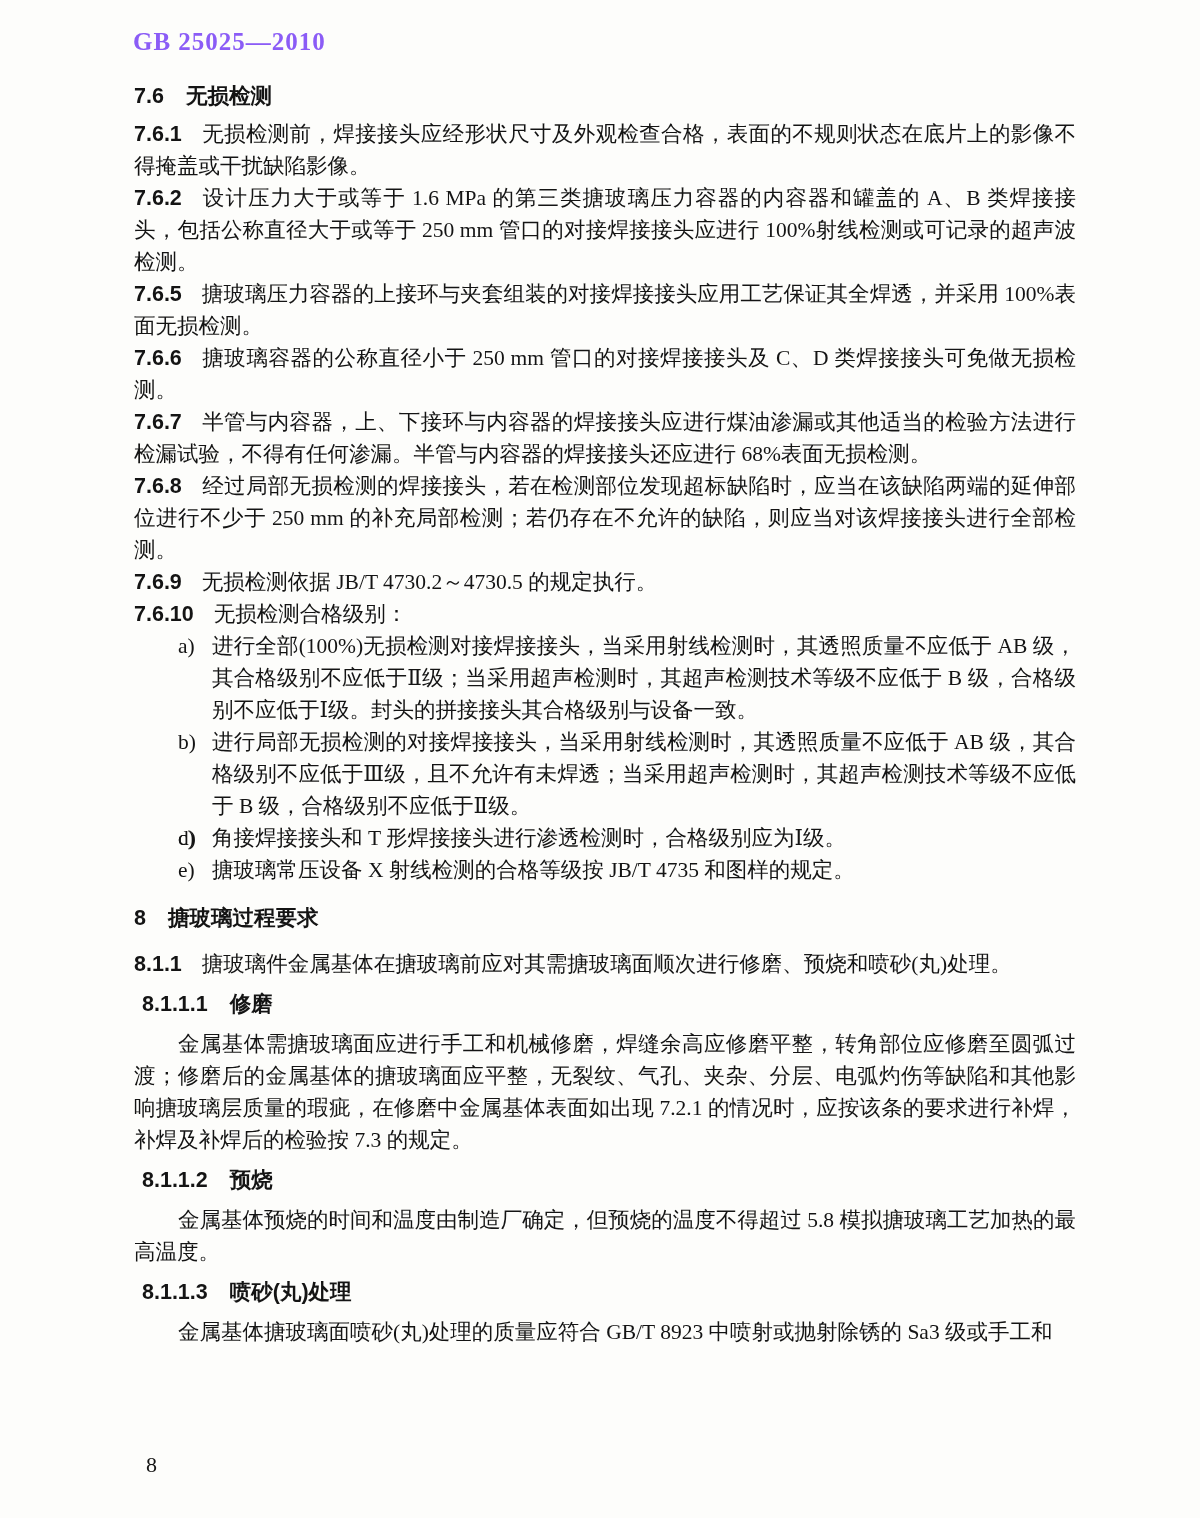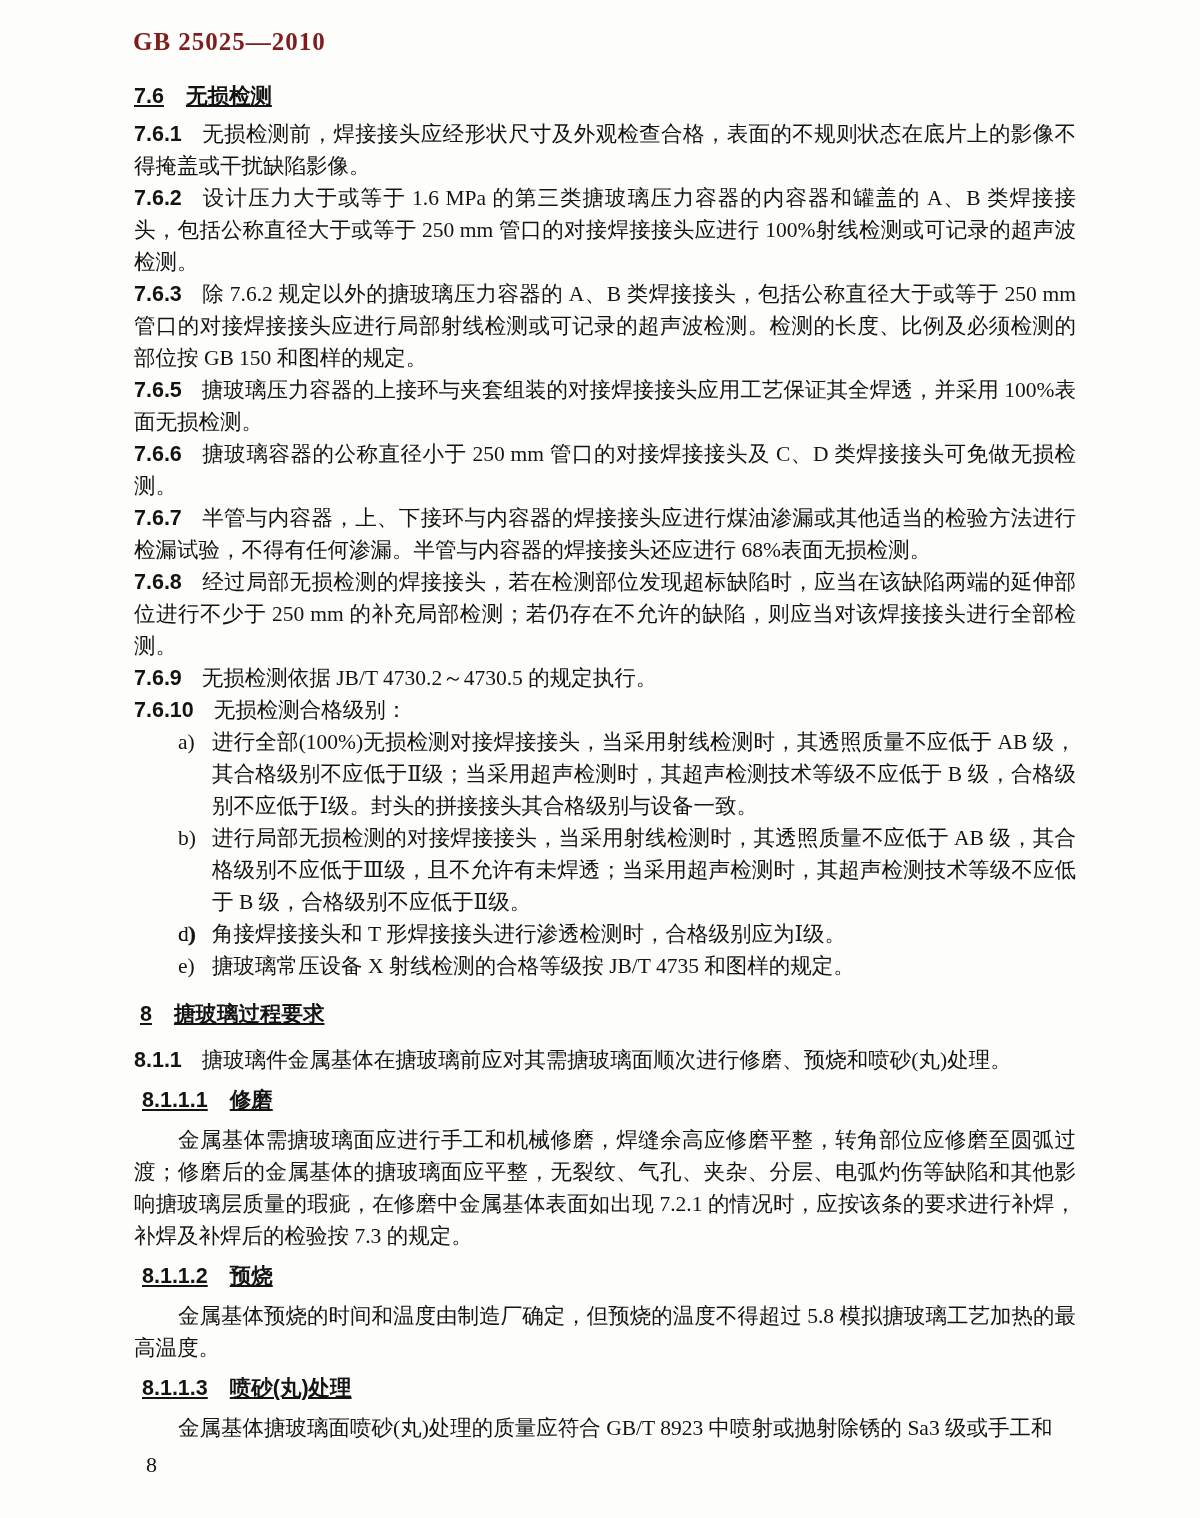--- a/index.html
+++ b/index.html
@@ -18,41 +18,40 @@
     font-family: "Liberation Serif", "DejaVu Serif", serif;
   }
   .running-header {
     position: absolute;
     top: 28px;
     left: 133px;
     font-family: "Liberation Serif", "DejaVu Serif", serif;
     font-weight: 700;
     font-size: 25px;
     letter-spacing: 1px;
-    color: #7f1d1d;
+    color: #8b5cf6;
   }
   .content {
     position: absolute;
     top: 80px;
     left: 134px;
     width: 942px;
     font-size: 21.5px;
     line-height: 32px;
     text-align: justify;
   }
   .content p, .content div { margin: 0; }
 
   .heading {
     font-family: "Liberation Sans", "DejaVu Sans", sans-serif;
     font-weight: 700;
     text-align: left;
-    text-decoration: underline;
   }
   .heading .num { padding-right: 22px; }
-  .heading.lvl1 { margin: 16px 0 14px 6px; }
+  .heading.lvl1 { margin: 16px 0 14px 0; }
   .heading.lvl2 { margin: 0 0 6px 0; }
   .heading.lvl3 { margin: 8px; }
 
   .clause .num {
     font-family: "Liberation Sans", "DejaVu Sans", sans-serif;
     font-weight: 700;
     padding-right: 20px;
     white-space: nowrap;
   }
   .para { text-indent: 44px; }
@@ -78,21 +77,20 @@
 </head>
 <body>
 
 <div class="page">
   <div class="running-header">GB 25025—2010</div>
 
   <div class="content" id="content">
       <div class="heading lvl2"><span class="num">7.6</span><span class="txt">无损检测</span></div>
       <p class="clause"><span class="num">7.6.1</span><span class="txt">无损检测前，焊接接头应经形状尺寸及外观检查合格，表面的不规则状态在底片上的影像不得掩盖或干扰缺陷影像。</span></p>
       <p class="clause"><span class="num">7.6.2</span><span class="txt">设计压力大于或等于 1.6 MPa 的第三类搪玻璃压力容器的内容器和罐盖的 A、B 类焊接接头，包括公称直径大于或等于 250 mm 管口的对接焊接接头应进行 100%射线检测或可记录的超声波检测。</span></p>
-      <p class="clause"><span class="num">7.6.3</span><span class="txt">除 7.6.2 规定以外的搪玻璃压力容器的 A、B 类焊接接头，包括公称直径大于或等于 250 mm 管口的对接焊接接头应进行局部射线检测或可记录的超声波检测。检测的长度、比例及必须检测的部位按 GB 150 和图样的规定。</span></p>
       <p class="clause"><span class="num">7.6.5</span><span class="txt">搪玻璃压力容器的上接环与夹套组装的对接焊接接头应用工艺保证其全焊透，并采用 100%表面无损检测。</span></p>
       <p class="clause"><span class="num">7.6.6</span><span class="txt">搪玻璃容器的公称直径小于 250 mm 管口的对接焊接接头及 C、D 类焊接接头可免做无损检测。</span></p>
       <p class="clause"><span class="num">7.6.7</span><span class="txt">半管与内容器，上、下接环与内容器的焊接接头应进行煤油渗漏或其他适当的检验方法进行检漏试验，不得有任何渗漏。半管与内容器的焊接接头还应进行 68%表面无损检测。</span></p>
       <p class="clause"><span class="num">7.6.8</span><span class="txt">经过局部无损检测的焊接接头，若在检测部位发现超标缺陷时，应当在该缺陷两端的延伸部位进行不少于 250 mm 的补充局部检测；若仍存在不允许的缺陷，则应当对该焊接接头进行全部检测。</span></p>
       <p class="clause"><span class="num">7.6.9</span><span class="txt">无损检测依据 JB/T 4730.2～4730.5 的规定执行。</span></p>
       <p class="clause"><span class="num">7.6.10</span><span class="txt">无损检测合格级别：</span></p>
       <p class="list"><span class="marker">a)</span><span class="txt">进行全部(100%)无损检测对接焊接接头，当采用射线检测时，其透照质量不应低于 AB 级，其合格级别不应低于Ⅱ级；当采用超声检测时，其超声检测技术等级不应低于 B 级，合格级别不应低于Ⅰ级。封头的拼接接头其合格级别与设备一致。</span></p>
       <p class="list"><span class="marker">b)</span><span class="txt">进行局部无损检测的对接焊接接头，当采用射线检测时，其透照质量不应低于 AB 级，其合格级别不应低于Ⅲ级，且不允许有未焊透；当采用超声检测时，其超声检测技术等级不应低于 B 级，合格级别不应低于Ⅱ级。</span></p>
       <p class="list"><span class="marker">c)</span></p>
       <p class="list"><span class="marker">d)</span><span class="txt">角接焊接接头和 T 形焊接接头进行渗透检测时，合格级别应为Ⅰ级。</span></p>

